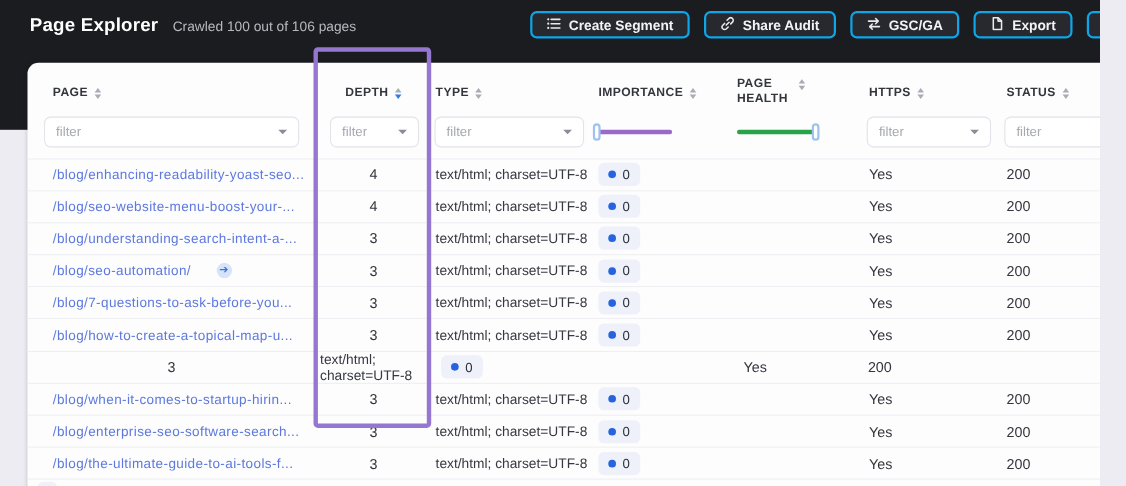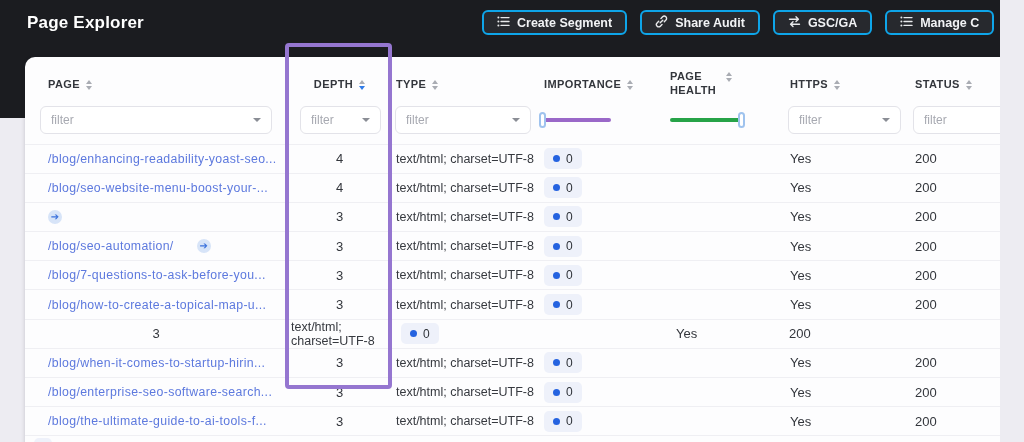--- a/index.html
+++ b/index.html
@@ -80,20 +80,21 @@
                 border:4px solid #9576d0; border-radius:4px; pointer-events:none; z-index:50; }
 </style>
 </head>
 <body>
 
 <div class="screen">
   <div class="dark-bg"></div>
 
   <div class="topbar">
     <div class="page-title">Page Explorer</div>
+    <div class="subtitle">Crawled 100 out of 106 pages</div>
     <div class="actions">
   <div class="btn">
     <span class="btn-icon"><svg viewBox="0 0 13 13">
               <circle cx="1.4" cy="2.6" r="1" fill="#e8e9eb" stroke="none"></circle>
               <line x1="4" y1="2.6" x2="12" y2="2.6"></line>
               <circle cx="1.4" cy="6.5" r="1" fill="#e8e9eb" stroke="none"></circle>
               <line x1="4" y1="6.5" x2="12" y2="6.5"></line>
               <circle cx="1.4" cy="10.4" r="1" fill="#e8e9eb" stroke="none"></circle>
               <line x1="4" y1="10.4" x2="12" y2="10.4"></line>
             </svg></span>
@@ -110,20 +111,27 @@
   </div>
 
   <div class="btn">
     <span class="btn-icon"><svg viewBox="0 0 13 13">
               <path d="M1.5 4.2h8.5M8 1.8l2.4 2.4L8 6.6"></path>
               <path d="M11.5 9.2H3M5 6.8 2.6 9.2 5 11.6"></path>
             </svg></span>
     <span class="btn-label">GSC/GA</span>
   </div>
 
+  <div class="btn">
+    <span class="btn-icon"><svg viewBox="0 0 13 13">
+              <path d="M3 1.2h4.5L10.5 4v7.8h-7.5z"></path>
+              <path d="M7.3 1.4V4.2H10.2"></path>
+            </svg></span>
+    <span class="btn-label">Export</span>
+  </div>
 
   <div class="btn">
     <span class="btn-icon"><svg viewBox="0 0 13 13">
               <circle cx="1.4" cy="2.6" r="1" fill="#e8e9eb" stroke="none"></circle>
               <line x1="4" y1="2.6" x2="12" y2="2.6"></line>
               <circle cx="1.4" cy="6.5" r="1" fill="#e8e9eb" stroke="none"></circle>
               <line x1="4" y1="6.5" x2="12" y2="6.5"></line>
               <circle cx="1.4" cy="10.4" r="1" fill="#e8e9eb" stroke="none"></circle>
               <line x1="4" y1="10.4" x2="12" y2="10.4"></line>
             </svg></span>
@@ -278,20 +286,21 @@
     </div>
     <div class="c-health">
       <span class="healthbar"><span class="fill" style="width: 83%; background: rgb(185, 204, 69);"></span></span>
     </div>
     <div class="c-https cell-plain">Yes</div>
     <div class="c-status cell-plain">200</div>
   </div>
 
   <div class="grid row">
     <div class="c-page pagelink">
+      <a href="#">/blog/understanding-search-intent-a-...</a>
       <span class="gicon">➔</span>
     </div>
     <div class="c-depth depth-val">3</div>
     <div class="c-type">text/html; charset=UTF-8</div>
     <div class="c-imp">
       <span class="imp-badge">
         <span class="imp-dot"></span>
         <span class="imp-val">0</span>
       </span>
     </div>

